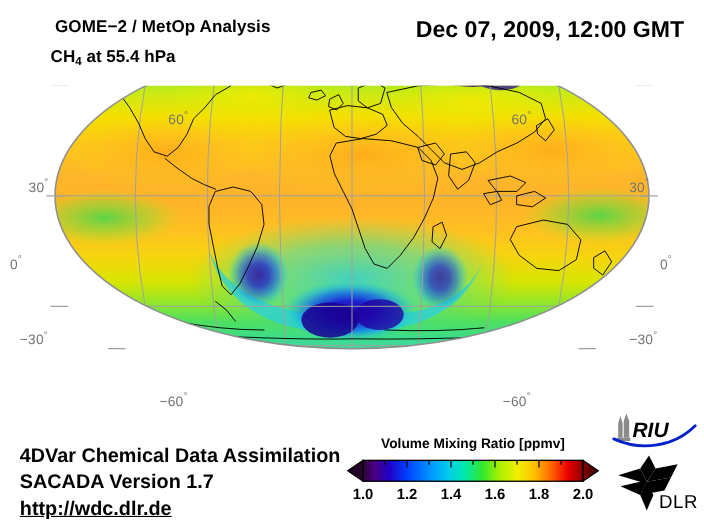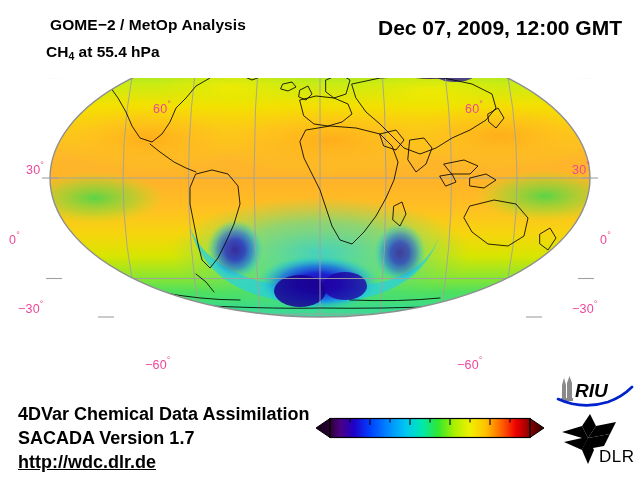--- a/index.html
+++ b/index.html
@@ -64,21 +64,21 @@
   }
   #map-svg {
     position: absolute;
     left: 0;
     top: 0;
   }
   .lat-label {
     position: absolute;
     font-size: 12.5px;
     font-weight: normal;
-    color: #ec4899;
+    color: #737373;
     white-space: nowrap;
     letter-spacing: 0.2px;
   }
   .lat-label .deg {
     font-size: 9px;
     vertical-align: super;
     position: relative;
     top: -1px;
     left: 0px;
   }
@@ -380,20 +380,21 @@
   <div class="lat-label" style="left:600px; top:153px;"><span>0</span><span class="deg">°</span></div>
   <div class="lat-label" style="left:572px; top:222px;"><span>−30</span><span class="deg">°</span></div>
   <div class="lat-label" style="left:457px; top:278px;"><span>−60</span><span class="deg">°</span></div>
 </div>
 
 <div class="foot-line foot-1">4DVar Chemical Data Assimilation</div>
 <div class="foot-line foot-2">SACADA Version 1.7</div>
 <div class="foot-line foot-3">http://wdc.dlr.de</div>
 
 <div id="cbar-block">
+  <div class="cbar-title">Volume Mixing Ratio [ppmv]</div>
 
   <svg id="cbar-svg" width="236" height="26" viewBox="0 0 236 26">
     <defs>
       <linearGradient id="cbarGrad" x1="0" y1="0" x2="1" y2="0">
         <stop offset="0%" stop-color="#2b0033"></stop>
         <stop offset="5%" stop-color="#4b0080"></stop>
         <stop offset="12%" stop-color="#2000c8"></stop>
         <stop offset="20%" stop-color="#0040ff"></stop>
         <stop offset="30%" stop-color="#0090ff"></stop>
         <stop offset="38%" stop-color="#00c8f0"></stop>
@@ -430,20 +431,28 @@
       <line x1="178" y1="2.5" x2="178" y2="9"></line>
       <line x1="218" y1="2.5" x2="218" y2="9"></line>
       <line x1="38" y1="2.5" x2="38" y2="6.5"></line>
       <line x1="78" y1="2.5" x2="78" y2="6.5"></line>
       <line x1="118" y1="2.5" x2="118" y2="6.5"></line>
       <line x1="158" y1="2.5" x2="158" y2="6.5"></line>
       <line x1="198" y1="2.5" x2="198" y2="6.5"></line>
     </g>
   </svg>
 
+  <div class="cbar-ticklabels">
+    <span class="cbar-ticklabel" style="left:18px;">1.0</span>
+    <span class="cbar-ticklabel" style="left:58px;">1.2</span>
+    <span class="cbar-ticklabel" style="left:98px;">1.4</span>
+    <span class="cbar-ticklabel" style="left:138px;">1.6</span>
+    <span class="cbar-ticklabel" style="left:178px;">1.8</span>
+    <span class="cbar-ticklabel" style="left:218px;">2.0</span>
+  </div>
 </div>
 
 <svg id="riu-logo" width="80" height="34" viewBox="0 0 80 34">
 
   <g fill="#8a8a8a">
     <path d="M 6 22 L 6 9 L 8 2 L 10 9 L 10 22 Z"></path>
     <path d="M 11 22 L 11 7 L 13.5 0 L 16 7 L 16 22 Z"></path>
     <path d="M 5 22 L 17 22 L 17 25 L 5 25 Z"></path>
   </g>
 

